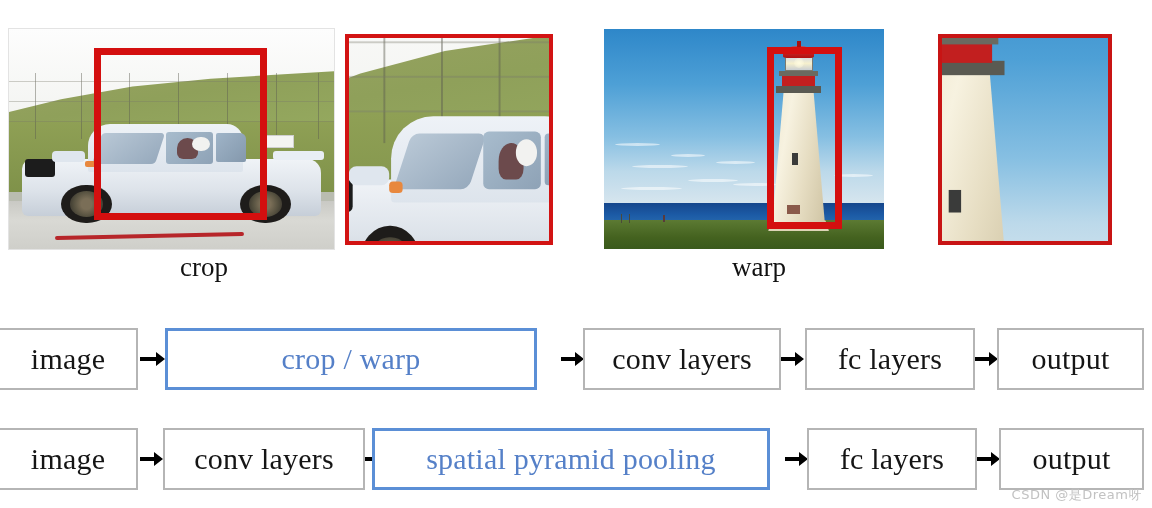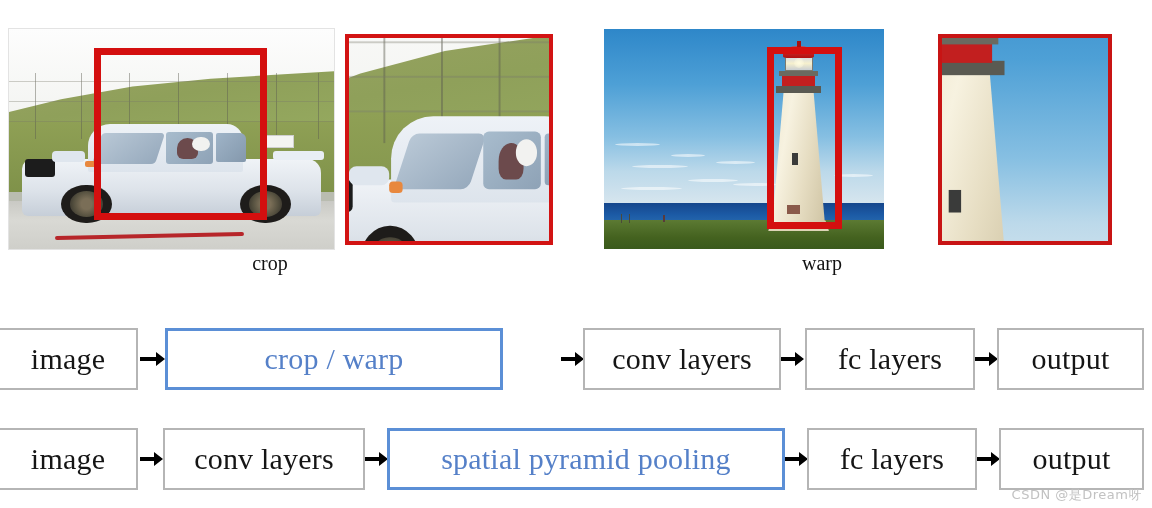--- a/index.html
+++ b/index.html
@@ -255,24 +255,24 @@
   #lh-warp {
     left: 938px; top: 34px; width: 174px; height: 211px;
     border: 4px solid #c81414;
     box-sizing: border-box;
   }
   #lh-warp .lh-scene { transform: scale(3.1, 2.05) translate(-19.5%, 6.5%); transform-origin: 68% 52%; }
 
   
   .caption {
     position: absolute;
-    font-size: 20px;
+    font-size: 27px;
     color: #111111;
     font-family: "Liberation Serif", "DejaVu Serif", serif;
-    text-align: center;
+    text-align: left;
   }
   #caption-crop { left: 180px; top: 252px; width: 180px; }
   #caption-warp { left: 732px; top: 252px; width: 180px; }
 
   
   .flow {
     position: absolute;
     left: 0;
     width: 1152px;
     height: 62px;
@@ -305,34 +305,34 @@
     position: absolute;
     top: 23px;
     height: 16px;
     display: block;
   }
   .arrow svg { display: block; }
 
   
   #n1-image  { left: -2px;  width: 140px; }
   #a1-1      { left: 140px; width: 26px; }
-  #n1-cw     { left: 165px; width: 338px; }
+  #n1-cw     { left: 165px; width: 372px; }
   #a1-2      { left: 561px; width: 24px; }
   #n1-conv   { left: 583px; width: 198px; }
   #a1-3      { left: 781px; width: 24px; }
   #n1-fc     { left: 805px; width: 170px; }
   #a1-4      { left: 975px; width: 24px; }
   #n1-out    { left: 997px; width: 147px; }
 
   
   #n2-image  { left: -2px;  width: 140px; }
   #a2-1      { left: 140px; width: 24px; }
   #n2-conv   { left: 163px; width: 202px; }
   #a2-2      { left: 365px; width: 24px; }
-  #n2-spp    { left: 387px; width: 398px; }
+  #n2-spp    { left: 372px; width: 398px; }
   #a2-3      { left: 785px; width: 24px; }
   #n2-fc     { left: 807px; width: 170px; }
   #a2-4      { left: 977px; width: 24px; }
   #n2-out    { left: 999px; width: 145px; }
 
   
   #watermark {
     position: absolute;
     right: 10px;
     bottom: 4px;

